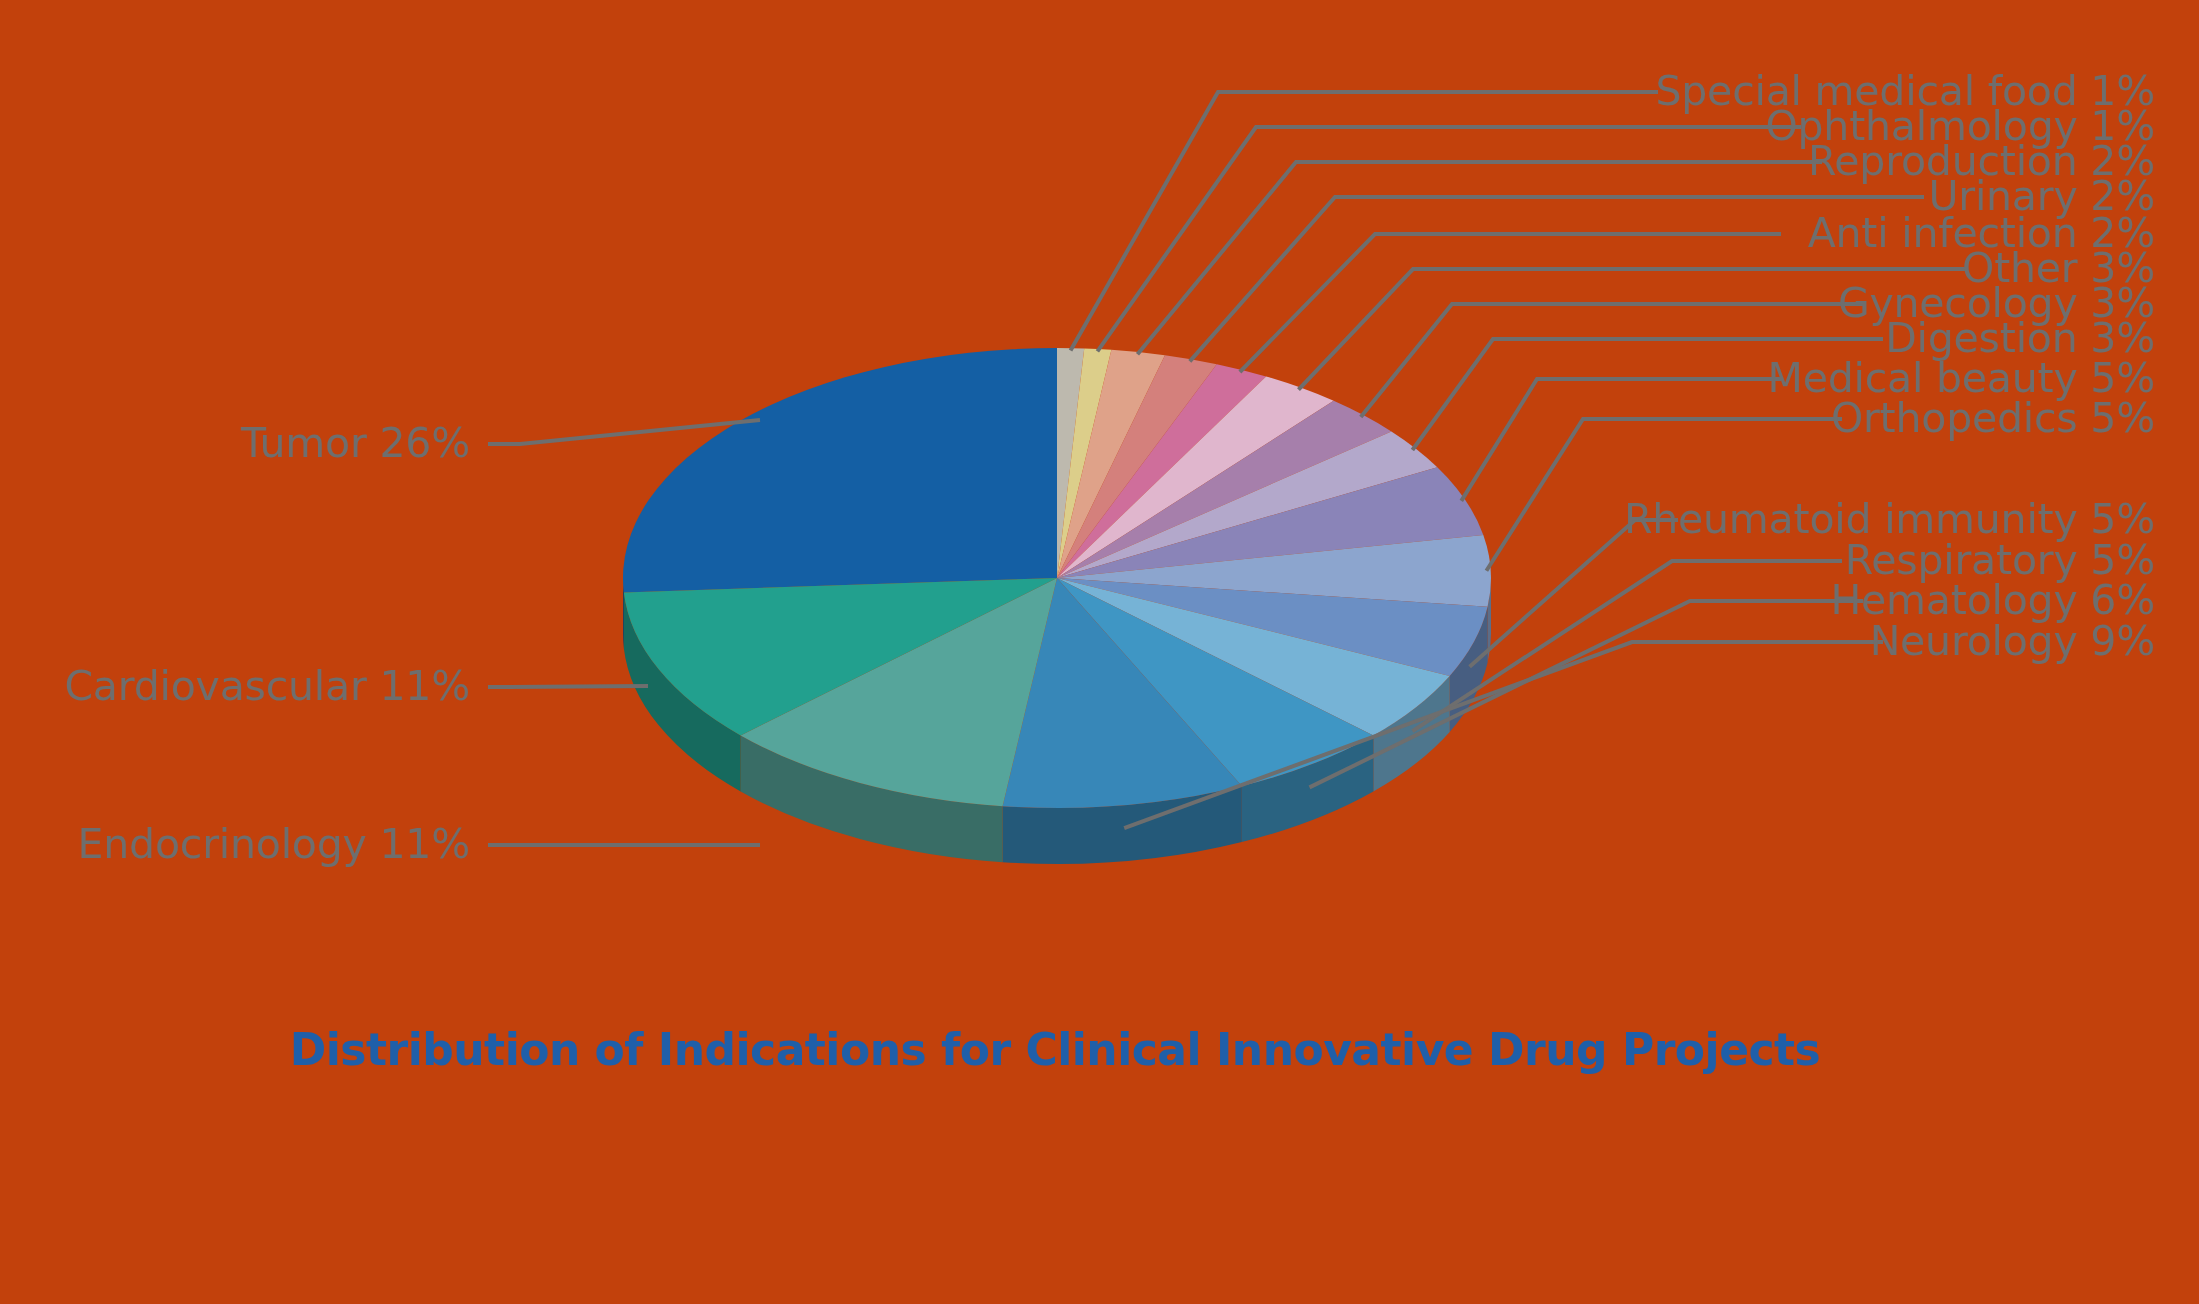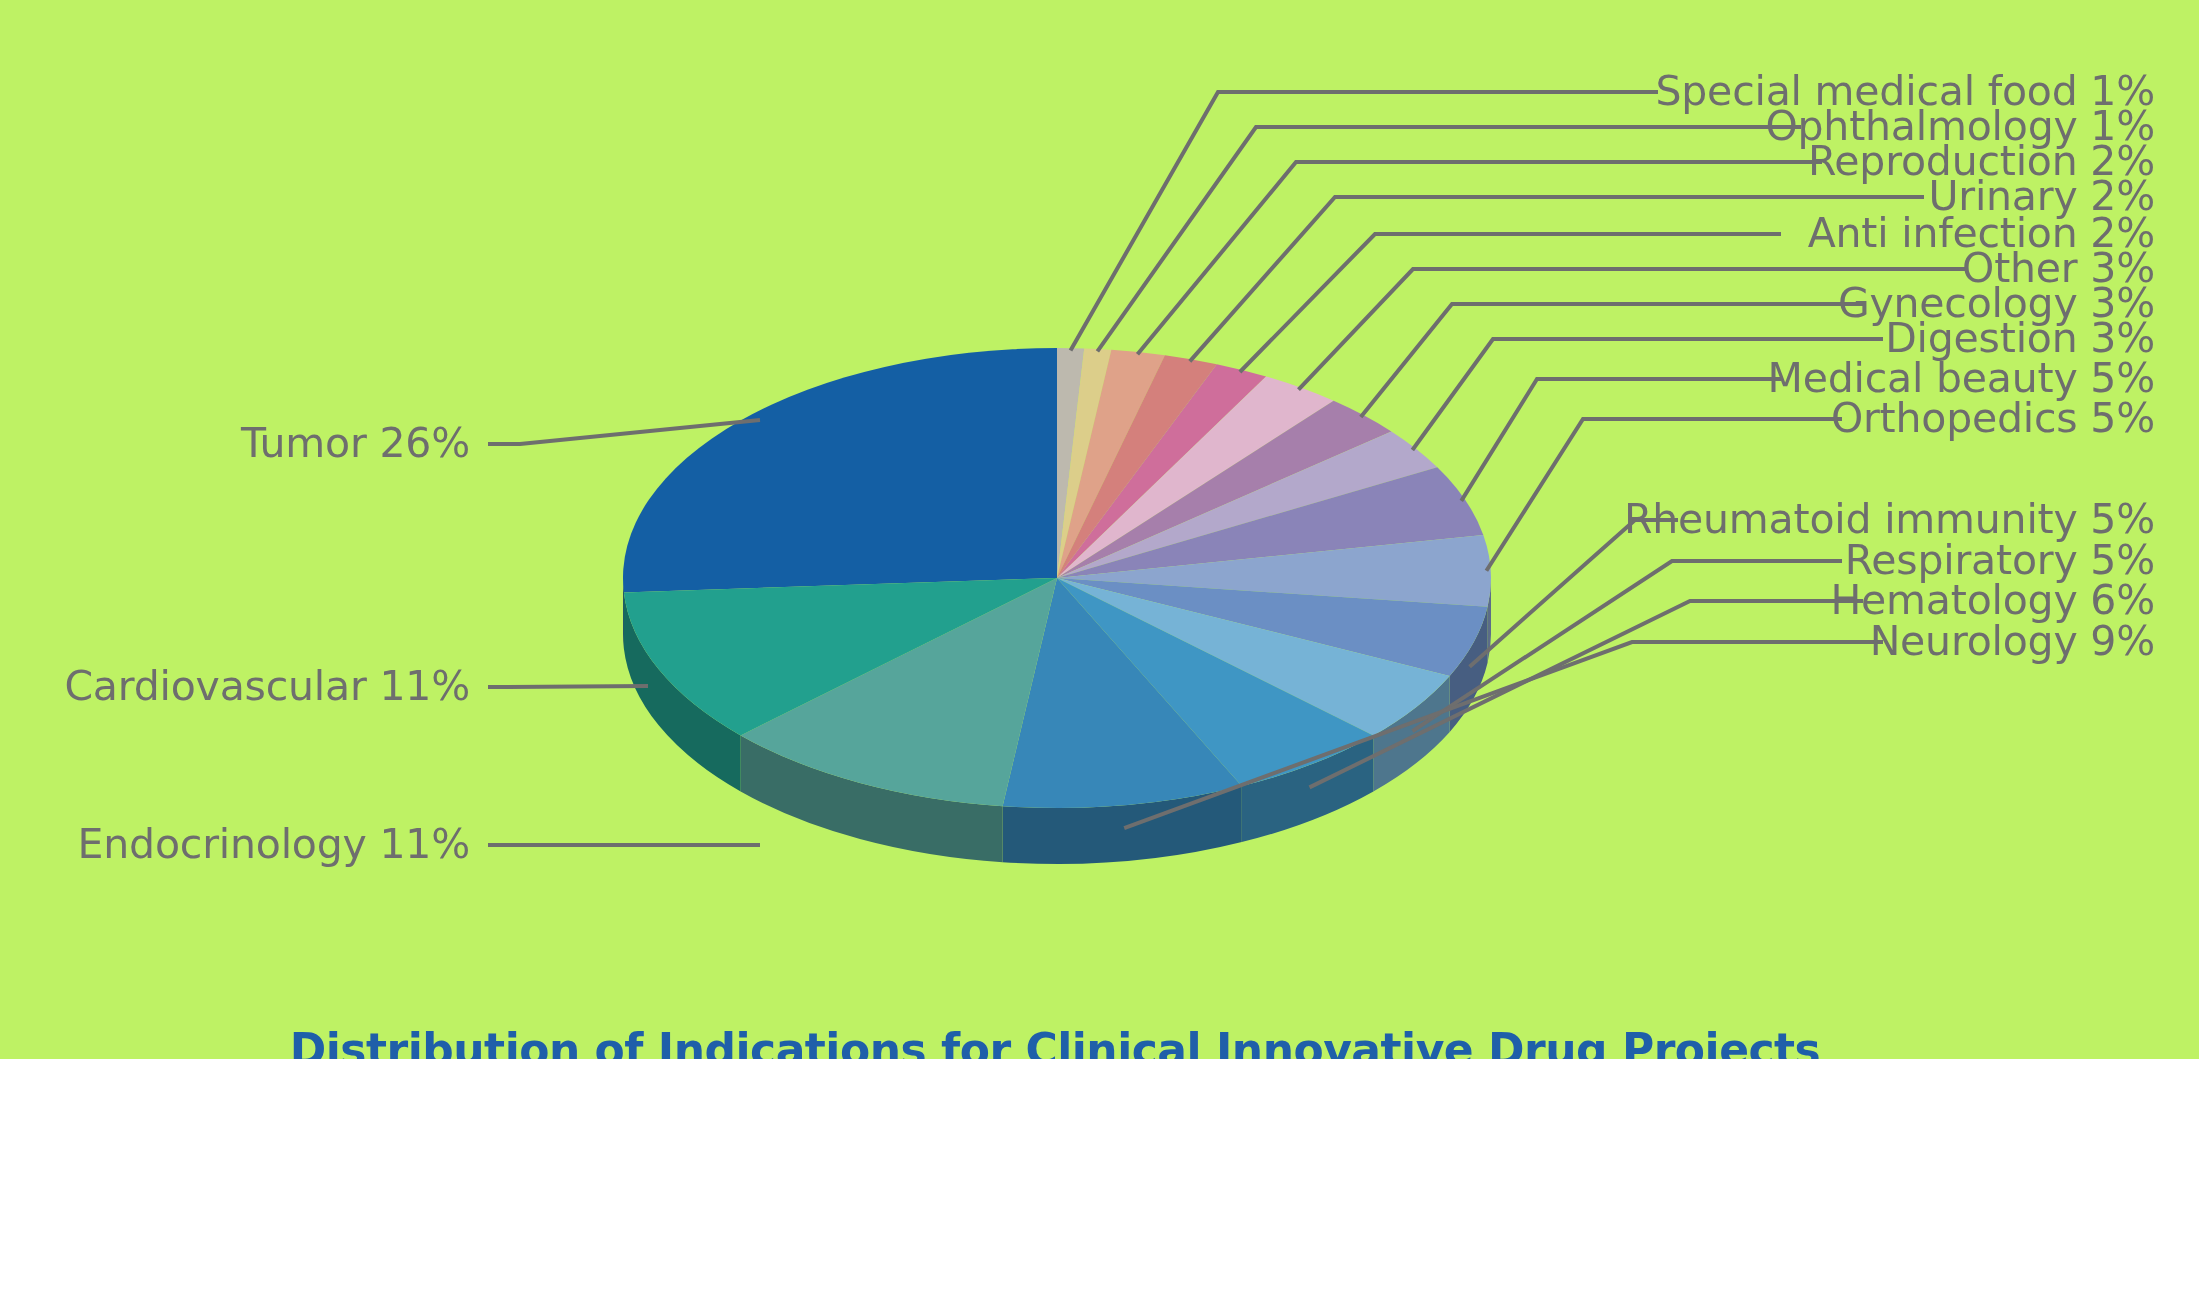--- a/index.html
+++ b/index.html
@@ -3,22 +3,22 @@
 <meta charset="utf-8">
 <style>
   html, body {
     margin: 0;
     padding: 0;
     background: #ffffff;
   }
   #page {
     position: relative;
     width: 2199px;
-    height: 1059px;
-    background: #bef264;
+    height: 1304px;
+    background: #c2410c;
     overflow: hidden;
     font-family: "DejaVu Sans", "Liberation Sans", sans-serif;
   }
   #chart-svg {
     position: absolute;
     left: 0;
     top: 0;
     width: 2199px;
     height: 1304px;
   }

